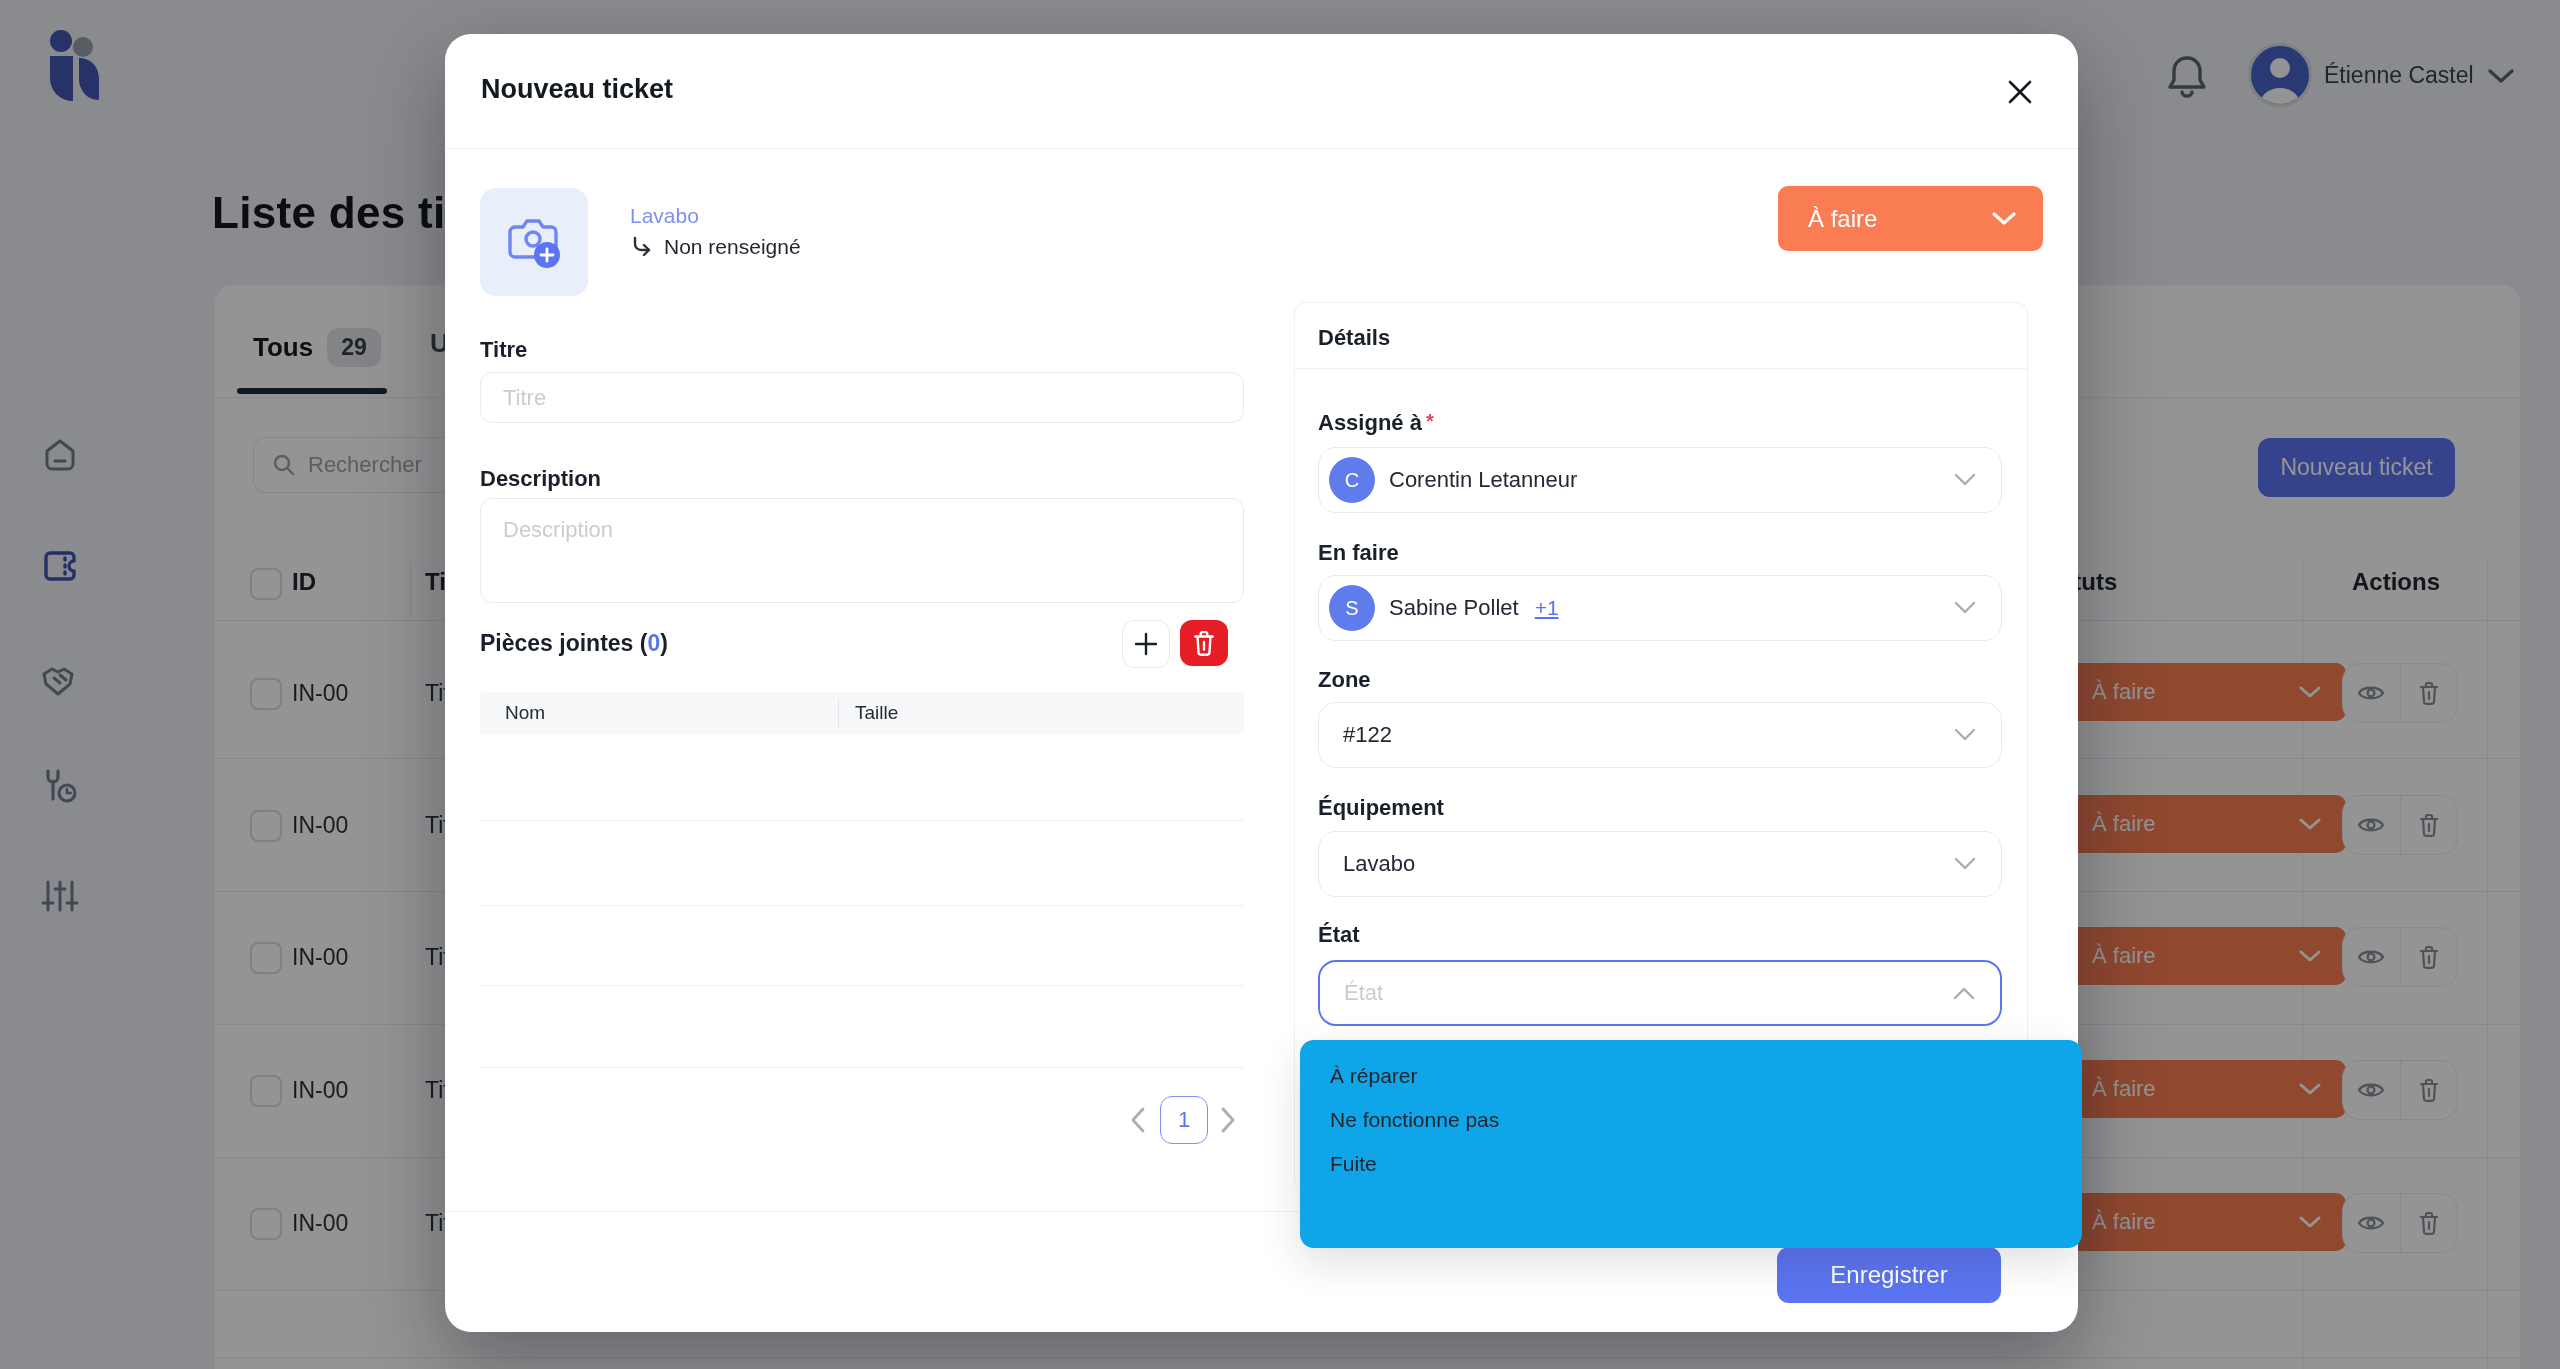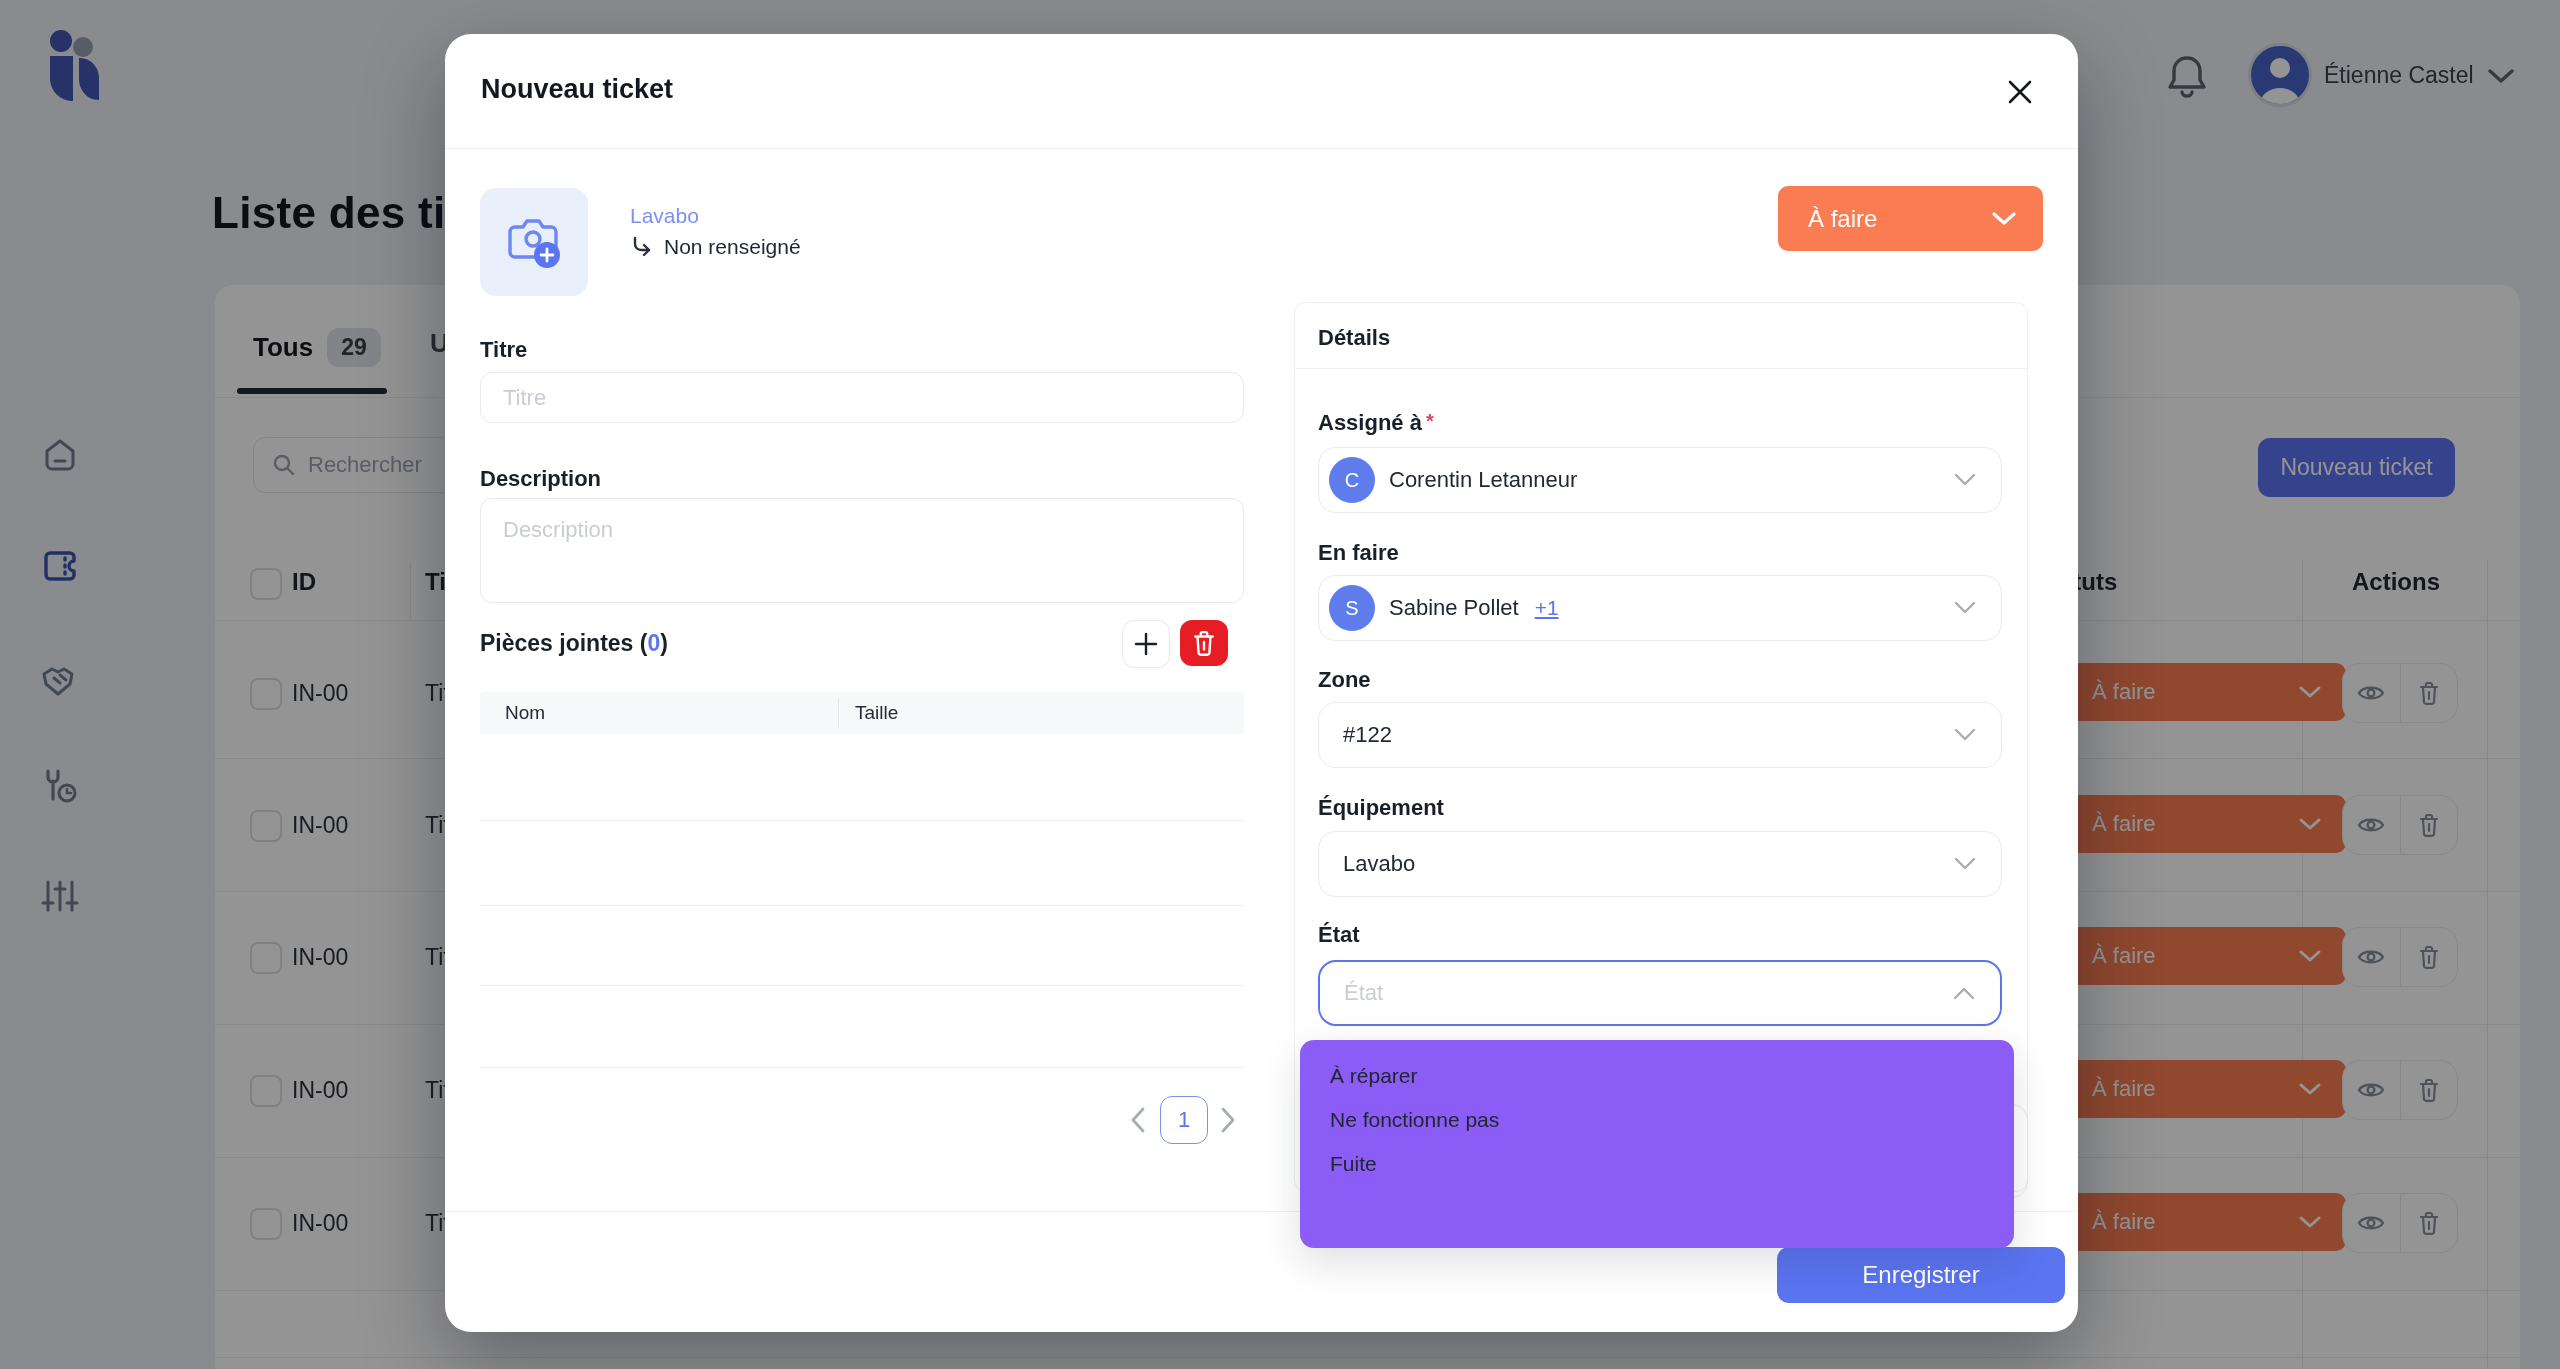--- a/index.html
+++ b/index.html
@@ -61,25 +61,25 @@
     display:flex;align-items:center;justify-content:center;font-size:22px;color:#5B74F0;background:#fff;}
   .dcard{position:absolute;left:849px;top:268px;width:732px;height:888px;border:1.5px solid #EFF0F2;border-radius:12px;}
   .sel{position:absolute;left:873px;width:684px;height:66px;border:1.5px solid #E8EAEE;border-radius:18px;background:#fff;
     display:flex;align-items:center;padding:0 24px 0 10px;font-size:22px;color:#222834;box-sizing:border-box;}
   .sel.plain{padding-left:24px;}
   .avatar{width:46px;height:46px;border-radius:50%;background:#5F7CEC;color:#fff;display:flex;align-items:center;
     justify-content:center;font-size:20px;margin-right:14px;flex:0 0 auto;}
   .selchev{margin-left:auto;}
   .plusone{color:#5B74F0;text-decoration:underline;margin-left:16px;font-size:21px;}
   .req{color:#E0465E;font-size:20px;vertical-align:top;margin-left:4px;}
-  .ddmenu{position:absolute;left:855px;top:1006px;width:714px;height:208px;background:#8b5cf6;border-radius:14px;
+  .ddmenu{position:absolute;left:855px;top:1006px;width:782px;height:208px;background:#0ea5e9;border-radius:14px;
     box-shadow:0 14px 40px rgba(20,25,40,.14);z-index:60;padding:14px 0;box-sizing:border-box;}
   .ddopt{height:44px;line-height:44px;padding:0 30px;font-size:21px;color:#21262F;}
   .mfoot{position:absolute;left:0;top:1177px;width:100%;height:1px;background:#EFF0F2;}
-  .savebtn{position:absolute;left:1332px;top:1213px;width:288px;height:56px;font-size:24px;z-index:55;}
+  .savebtn{position:absolute;left:1332px;top:1213px;width:224px;height:56px;font-size:24px;z-index:55;}
   .hiddenfield{position:absolute;left:873px;top:1070px;width:708px;height:92px;border:1.5px solid #E9EAED;border-radius:16px;}
 </style>
 </head>
 <body>
 
 <div id="screen">
 
   <div id="bg">
 
     <svg class="abs" style="left:48px;top:30px" width="52" height="72" viewBox="0 0 52 72">

